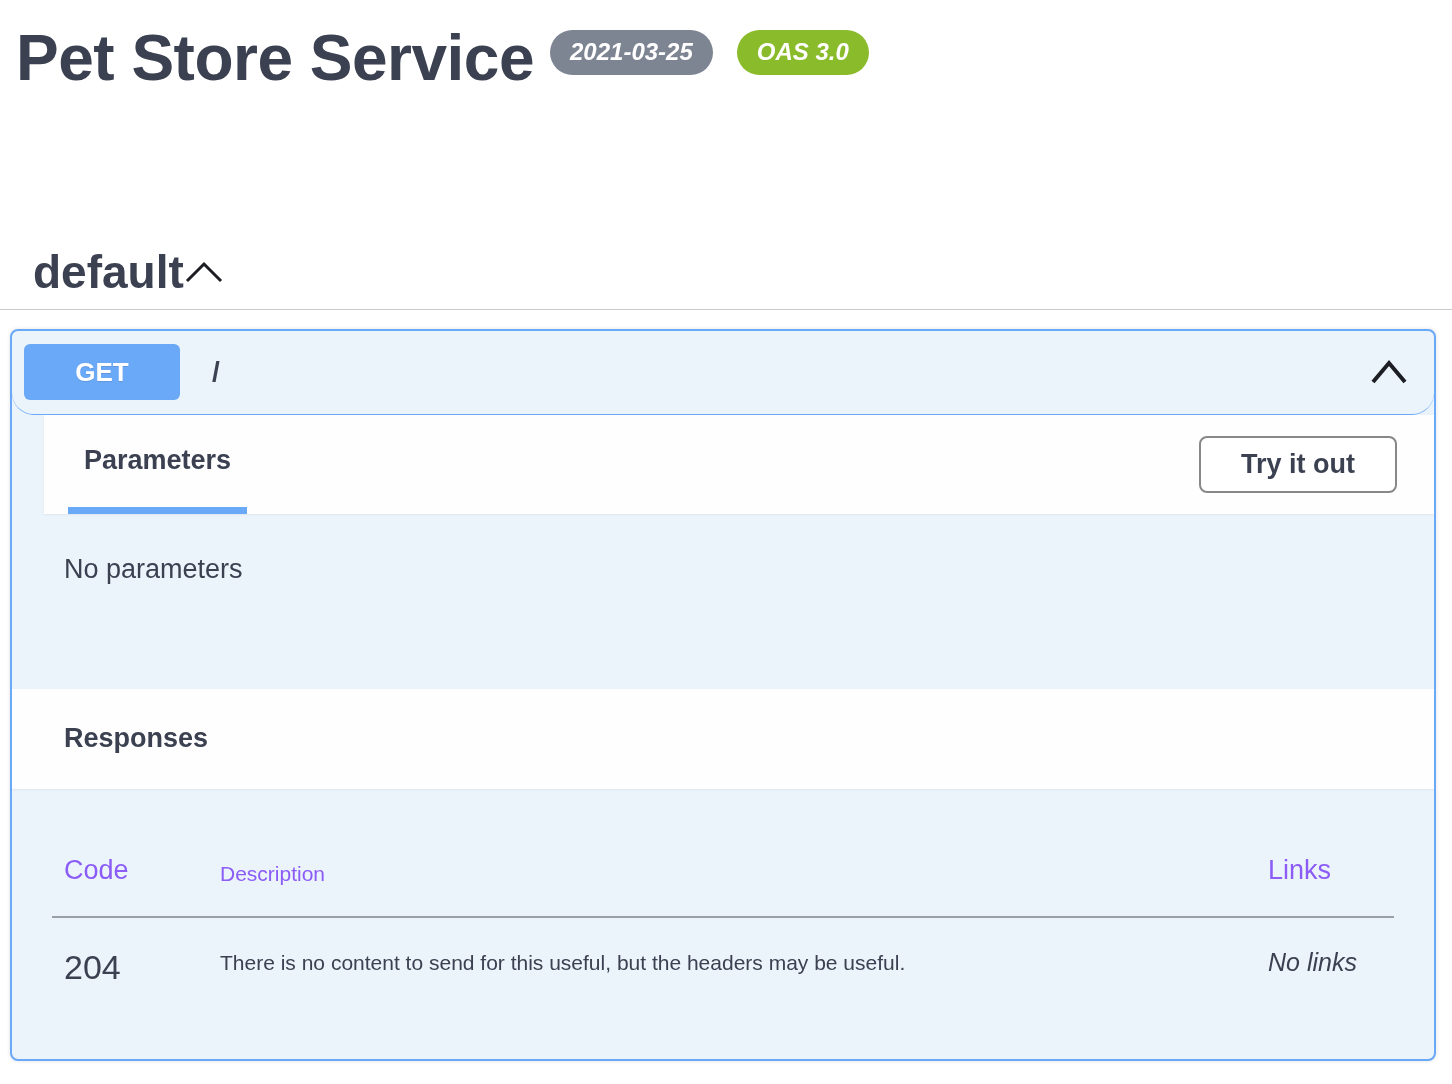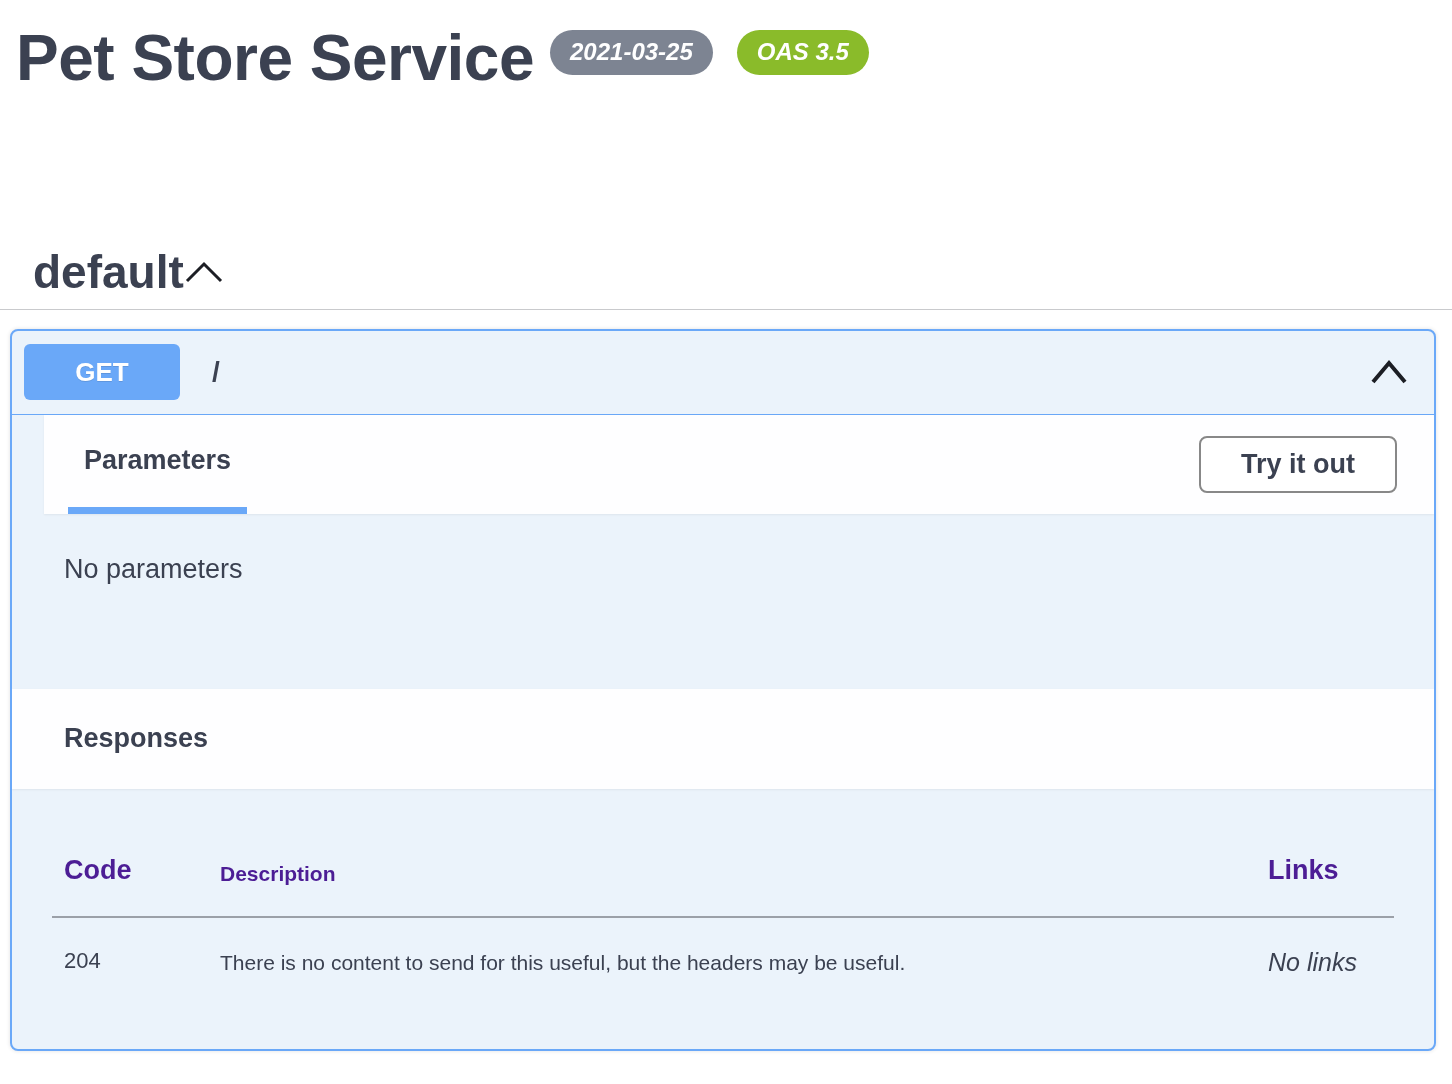--- a/index.html
+++ b/index.html
@@ -75,20 +75,21 @@
     box-shadow: 0 0 4px rgba(0,0,0,0.12);
     overflow: hidden;
   }
   .opblock-summary {
     display: flex;
     align-items: center;
     height: 84px;
     padding: 0 26px 0 12px;
     border-bottom: 1px solid #6aa8f8;
     cursor: pointer;
+    border-radius: 22px;
   }
   .method-badge {
     background: #6aa8f8;
     color: #ffffff;
     font-weight: bold;
     font-size: 26px;
     min-width: 156px;
     height: 56px;
     display: flex;
     align-items: center;
@@ -172,47 +173,47 @@
   .responses-body {
     padding: 0 40px 4px 40px;
   }
   table.responses-table {
     width: 100%;
     border-collapse: collapse;
   }
   .responses-table thead td {
     padding: 66px 0 30px 0;
     border-bottom: 2px solid #9ba0a8;
-    font-weight: bold;
-    color: #4c1d95;
+    font-weight: normal;
+    color: #8b5cf6;
     vertical-align: bottom;
   }
   .responses-table td.col-code { width: 168px; padding-left: 12px; }
   .responses-table td.col-links { width: 126px; }
   .th-code, .th-links { font-size: 27px; }
   .th-desc { font-size: 21px; }
   .responses-table tbody td {
     padding: 30px 0 68px 0;
     vertical-align: top;
     color: #3b4151;
   }
-  .cell-code { font-size: 22px; }
+  .cell-code { font-size: 34px; }
   .cell-desc { font-size: 21px; line-height: 1.4; }
   .cell-links { font-size: 25px; font-style: italic; }
 </style>
 </head>
 <body>
 
 <div class="page">
 
   <div class="info-header">
     <h1 class="page-title">Pet Store Service</h1>
     <div class="badges">
       <span class="badge badge-version">2021-03-25</span>
-      <span class="badge badge-oas">OAS 3.5</span>
+      <span class="badge badge-oas">OAS 3.0</span>
     </div>
   </div>
 
   <div class="tag-section">
     <h3 class="tag-title">default</h3>
     <span class="chevron">
       <svg width="40" height="24" viewBox="0 0 40 24">
         <polyline points="3,21 20,4 37,21" fill="none" stroke="#1c1e24" stroke-width="3"></polyline>
       </svg>
     </span>

